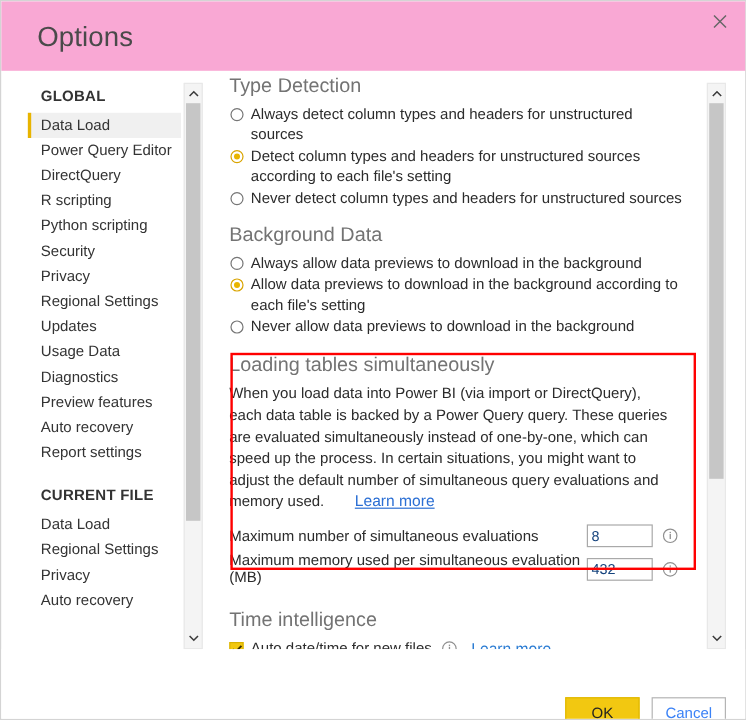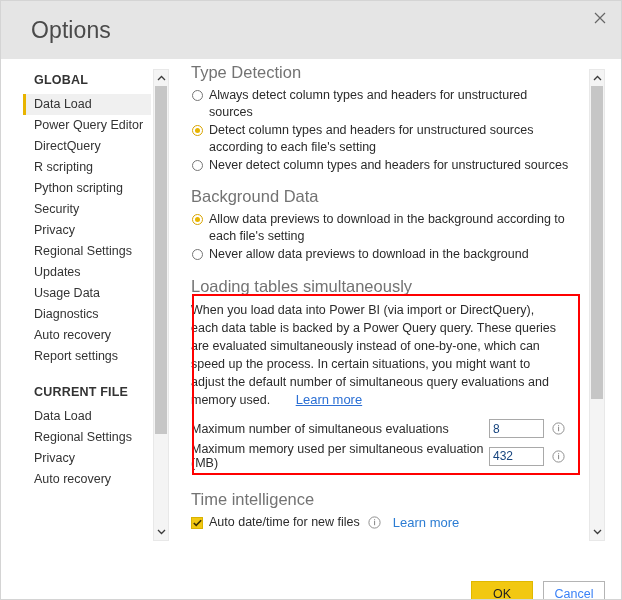--- a/index.html
+++ b/index.html
@@ -13,21 +13,21 @@
     position: relative;
     width: 622px; height: 600px;
     background: #ffffff;
     border: 1px solid #d4d4d4;
     overflow: hidden;
   }
 
   
   #title-bar {
     position: absolute; left: 0; top: 0; width: 622px; height: 58px;
-    background: #e5e5e5;
+    background: #f9a8d4;
   }
   #page-title {
     position: absolute; left: 30px; top: 16px;
     font-size: 23px; color: #4a4a4a; font-weight: 400;
     letter-spacing: .1px;
   }
   #close-button {
     position: absolute; right: 3px; top: 2px;
     width: 40px; height: 30px;
     display: flex; align-items: center; justify-content: center;
@@ -206,20 +206,21 @@
     <div class="side-item"><span>Power Query Editor</span></div>
     <div class="side-item"><span>DirectQuery</span></div>
     <div class="side-item"><span>R scripting</span></div>
     <div class="side-item"><span>Python scripting</span></div>
     <div class="side-item"><span>Security</span></div>
     <div class="side-item"><span>Privacy</span></div>
     <div class="side-item"><span>Regional Settings</span></div>
     <div class="side-item"><span>Updates</span></div>
     <div class="side-item"><span>Usage Data</span></div>
     <div class="side-item"><span>Diagnostics</span></div>
+    <div class="side-item"><span>Preview features</span></div>
     <div class="side-item"><span>Auto recovery</span></div>
     <div class="side-item"><span>Report settings</span></div>
 
     <div class="side-spacer"></div>
 
     <div class="side-group-title">CURRENT FILE</div>
     <div class="side-item"><span>Data Load</span></div>
     <div class="side-item"><span>Regional Settings</span></div>
     <div class="side-item"><span>Privacy</span></div>
     <div class="side-item"><span>Auto recovery</span></div>
@@ -252,20 +253,24 @@
         <span class="opt-label">Detect column types and headers for unstructured sources according to each file's setting</span>
       </div>
       <div class="opt-row">
         <span class="radio"></span>
         <span class="opt-label">Never detect column types and headers for unstructured sources</span>
       </div>
     </div>
 
     <div style="margin-top:13px;">
       <div class="section-heading">Background Data</div>
+      <div class="opt-row">
+        <span class="radio"></span>
+        <span class="opt-label">Always allow data previews to download in the background</span>
+      </div>
       <div class="opt-row">
         <span class="radio checked"></span>
         <span class="opt-label">Allow data previews to download in the background according to each file's setting</span>
       </div>
       <div class="opt-row">
         <span class="radio"></span>
         <span class="opt-label">Never allow data previews to download in the background</span>
       </div>
     </div>
 

